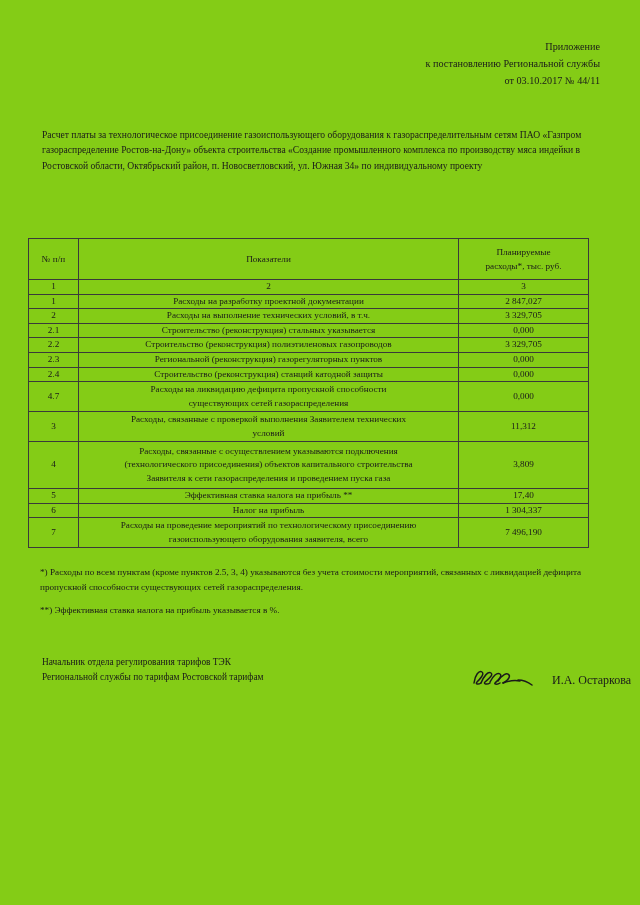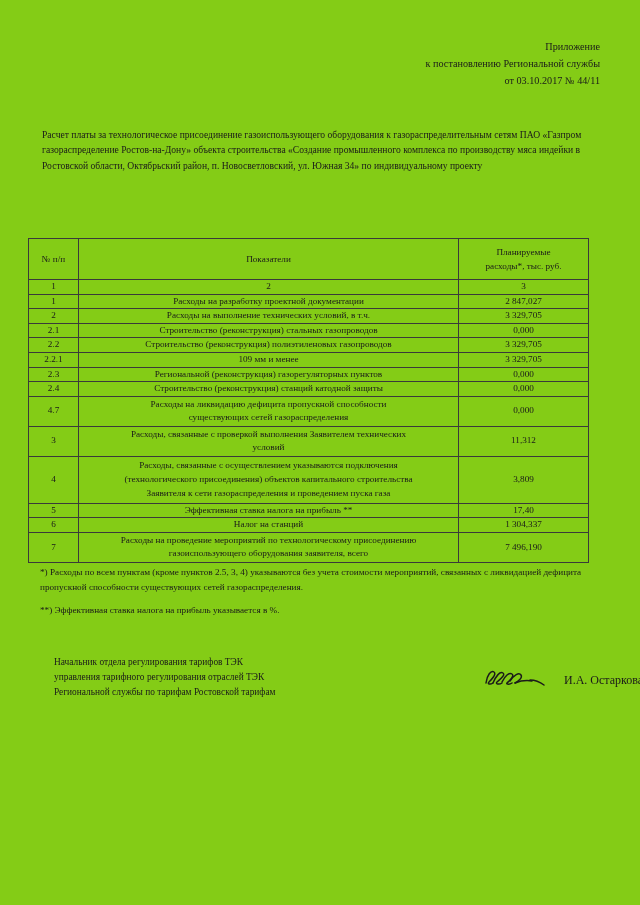--- a/index.html
+++ b/index.html
@@ -107,21 +107,21 @@
     font-size: 9.2px;
     line-height: 14.6px;
   }
   .footnotes p { margin: 0 0 9px 0; }
   .footnotes p:last-child { margin-bottom: 0; }
 
   
   .signature {
     position: absolute;
     top: 655px;
-    left: 52px;
+    left: 40px;
     width: 560px;
     height: 60px;
   }
   .sig-role {
     position: absolute;
     left: 2px;
     top: 0;
     font-size: 9.4px;
     line-height: 15.2px;
   }
@@ -186,35 +186,28 @@
       <tr class="r-one">
         <td class="cell-num">2</td>
         <td class="cell-desc">
           <span class="desc-line">Расходы на выполнение технических условий, в т.ч.</span>
         </td>
         <td class="cell-val">3 329,705</td>
       </tr>
       <tr class="r-one">
         <td class="cell-num">2.1</td>
         <td class="cell-desc">
-          <span class="desc-line">Строительство (реконструкция) стальных газопроводов</span>
+          <span class="desc-line">Строительство (реконструкция) стальных указывается</span>
         </td>
         <td class="cell-val">0,000</td>
       </tr>
       <tr class="r-one">
         <td class="cell-num">2.2</td>
         <td class="cell-desc">
           <span class="desc-line">Строительство (реконструкция) полиэтиленовых газопроводов</span>
-        </td>
-        <td class="cell-val">3 329,705</td>
-      </tr>
-      <tr class="r-one">
-        <td class="cell-num">2.2.1</td>
-        <td class="cell-desc">
-          <span class="desc-line">109 мм и менее</span>
         </td>
         <td class="cell-val">3 329,705</td>
       </tr>
       <tr class="r-one">
         <td class="cell-num">2.3</td>
         <td class="cell-desc">
           <span class="desc-line">Региональной (реконструкция) газорегуляторных пунктов</span>
         </td>
         <td class="cell-val">0,000</td>
       </tr>
@@ -253,21 +246,21 @@
       <tr class="r-one">
         <td class="cell-num">5</td>
         <td class="cell-desc">
           <span class="desc-line">Эффективная ставка налога на прибыль **</span>
         </td>
         <td class="cell-val">17,40</td>
       </tr>
       <tr class="r-one">
         <td class="cell-num">6</td>
         <td class="cell-desc">
-          <span class="desc-line">Налог на станций</span>
+          <span class="desc-line">Налог на прибыль</span>
         </td>
         <td class="cell-val">1 304,337</td>
       </tr>
       <tr class="r-two">
         <td class="cell-num">7</td>
         <td class="cell-desc">
           <span class="desc-line">Расходы на проведение мероприятий по технологическому присоединению</span>
           <span class="desc-line">газоиспользующего оборудования заявителя, всего</span>
         </td>
         <td class="cell-val">7 496,190</td>
@@ -276,21 +269,20 @@
   </table>
 
   <div class="footnotes">
     <p>*)  Расходы по всем пунктам (кроме пунктов 2.5, 3, 4) указываются без учета стоимости мероприятий, связанных с ликвидацией дефицита пропускной способности существующих сетей газораспределения.</p>
     <p>**) Эффективная ставка налога на прибыль указывается в %.</p>
   </div>
 
   <div class="signature">
     <div class="sig-role">
       <div>Начальник отдела регулирования тарифов ТЭК</div>
-      <div>управления тарифного регулирования отраслей ТЭК</div>
       <div>Региональной службы по тарифам Ростовской тарифам</div>
     </div>
     <div class="sig-mark">
       <svg viewBox="0 0 72 24" width="72" height="24" aria-hidden="true">
         <g fill="none" stroke="#1a1a1a" stroke-width="1.5" stroke-linecap="round">
           <path d="M4 16 C5 8, 9 3, 12 5 C15 7, 9 13, 7 15 C5 17, 8 18, 11 16"></path>
           <path d="M11 16 C14 9, 18 4, 21 6 C24 8, 17 13, 15 15 C13 17, 17 18, 20 16"></path>
           <path d="M20 15 C23 9, 27 5, 30 7 C33 9, 27 14, 25 16 C24 17, 27 18, 30 16"></path>
           <path d="M28 14 C32 8, 37 5, 39 8 C41 11, 35 15, 33 16"></path>
           <path d="M33 16 C38 14, 44 13, 50 14"></path>

